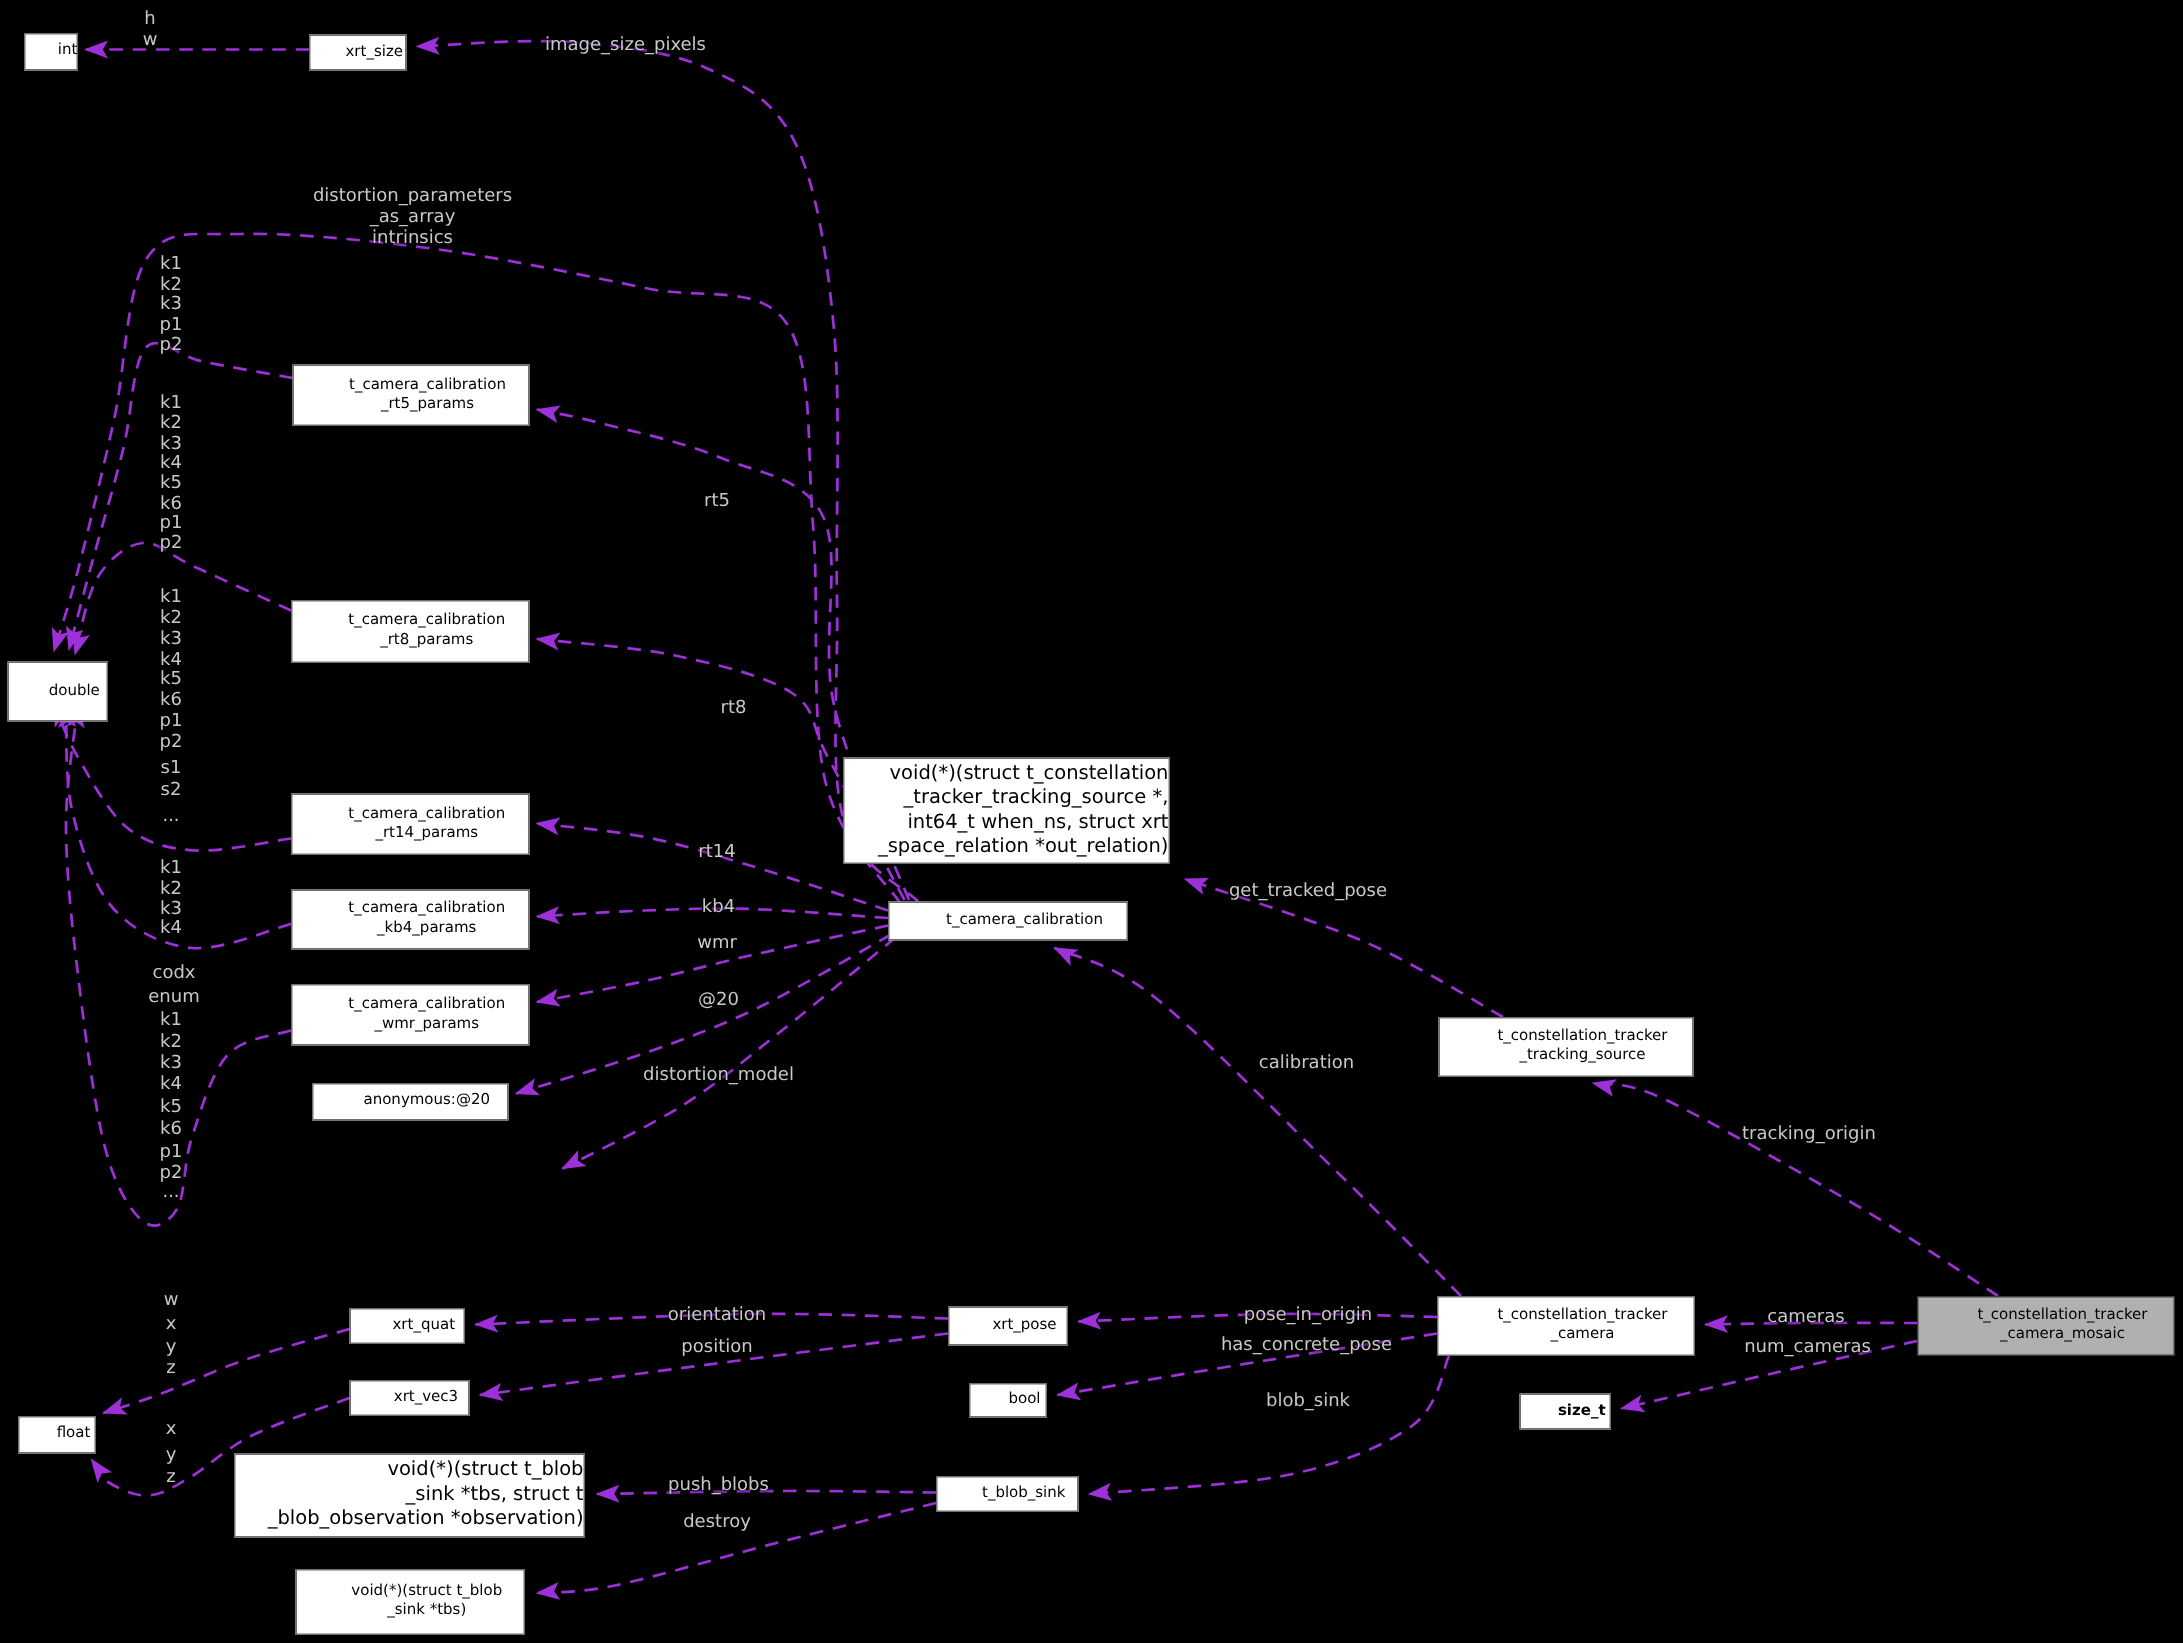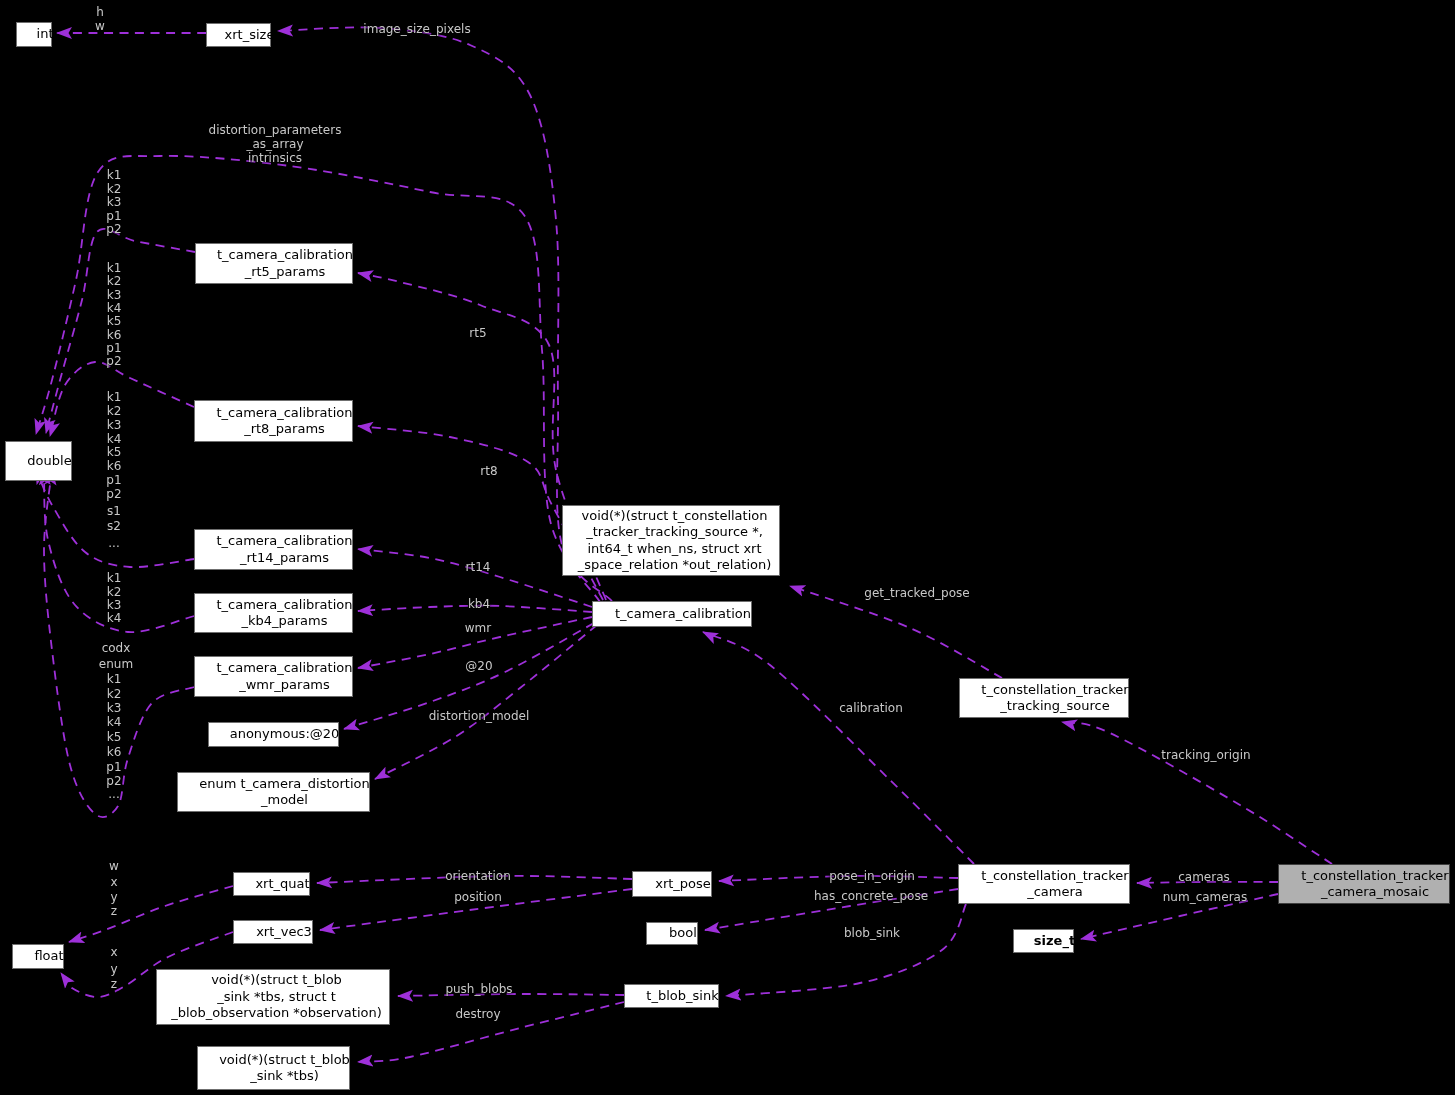--- a/index.html
+++ b/index.html
@@ -2,22 +2,22 @@
 <html><head>
 <meta charset="utf-8">
 <style>
   html,body{margin:0;padding:0;background:#000;}
   #stage{position:relative;width:1455px;height:1095px;background:#000;overflow:hidden;
          font-family:"DejaVu Sans","Liberation Sans",sans-serif;}
   #edges{position:absolute;left:0;top:0;width:1455px;height:1095px;}
   .edge{fill:none;stroke-width:1.8px;}
   .node{position:absolute;box-sizing:border-box;background:#fff;border:1.5px solid #6f6f6f;
         color:#000;display:flex;flex-direction:column;justify-content:center;align-items:center;
-        text-align:center;font-size:13px;line-height:1.27;white-space:nowrap;z-index:3;padding-left:22px;}
-  .node.left{align-items:center;text-align:left;padding-left:7px;font-size:13px;}
+        text-align:center;font-size:10px;line-height:1.27;white-space:nowrap;z-index:3;padding-left:22px;}
+  .node.left{align-items:flex-end;text-align:left;padding-left:7px;font-size:13px;}
   .node.hl{background:#b0b0b0;border-color:#3f3f3f;}
   .elabel{position:absolute;transform:translate(-50%,-50%);color:#c8c8c8;font-size:12px;
           white-space:pre;z-index:2;text-shadow:0 0 4px #000,0 0 2px #000;}
 </style>
 </head>
 <body>
 
 <div id="stage" style="background: rgb(0, 0, 0);">
   <svg id="edges" viewBox="0 0 1455 1095" xmlns="http://www.w3.org/2000/svg">
       <defs>
@@ -100,21 +100,21 @@
     <span class="elabel" style="left: 114px; top: 767px; color: rgb(200, 200, 200);">p1</span>
     <span class="elabel" style="left: 114px; top: 781px; color: rgb(200, 200, 200);">p2</span>
     <span class="elabel" style="left: 114px; top: 794px; color: rgb(200, 200, 200);">...</span>
     <span class="elabel" style="left: 478px; top: 333px; color: rgb(200, 200, 200); text-align: center;">rt5</span>
     <span class="elabel" style="left: 477px; top: 471px; color: rgb(200, 200, 200); margin-left: 12px;">rt8</span>
     <span class="elabel" style="left: 478px; top: 567px; color: rgb(200, 200, 200);">rt14</span>
     <span class="elabel" style="left: 479px; top: 604px; color: rgb(200, 200, 200);">kb4</span>
     <span class="elabel" style="left: 478px; top: 628px; color: rgb(200, 200, 200);">wmr</span>
     <span class="elabel" style="left: 479px; top: 666px; color: rgb(200, 200, 200);">@20</span>
     <span class="elabel" style="left: 479px; top: 716px; color: rgb(200, 200, 200);">distortion_model</span>
-    <span class="elabel" style="left: 872px; top: 593px; color: rgb(200, 200, 200); margin-left: 45px;">get_tracked_pose</span>
+    <span class="elabel" style="left: 872px; top: 593px; color: rgb(200, 200, 200);">get_tracked_pose</span>
     <span class="elabel" style="left: 871px; top: 708px; color: rgb(200, 200, 200);">calibration</span>
     <span class="elabel" style="left: 1206px; top: 755px; color: rgb(200, 200, 200);">tracking_origin</span>
     <span class="elabel" style="left: 1204px; top: 877px; color: rgb(200, 200, 200);">cameras</span>
     <span class="elabel" style="left: 1205px; top: 897px; color: rgb(200, 200, 200);">num_cameras</span>
     <span class="elabel" style="left: 872px; top: 876px; color: rgb(200, 200, 200);">pose_in_origin</span>
     <span class="elabel" style="left: 871px; top: 896px; color: rgb(200, 200, 200);">has_concrete_pose</span>
     <span class="elabel" style="left: 872px; top: 933px; color: rgb(200, 200, 200);">blob_sink</span>
     <span class="elabel" style="left: 478px; top: 876px; color: rgb(200, 200, 200);">orientation</span>
     <span class="elabel" style="left: 478px; top: 897px; color: rgb(200, 200, 200);">position</span>
     <span class="elabel" style="left: 479px; top: 989px; color: rgb(200, 200, 200);">push_blobs</span>
@@ -151,24 +151,20 @@
       <div>t_camera_calibration</div>
       <div>_kb4_params</div>
     </div>
     <div class="node" style="left: 194px; top: 656px; width: 159px; height: 41px;">
       <div>t_camera_calibration</div>
       <div>_wmr_params</div>
     </div>
     <div class="node" style="left: 208px; top: 722px; width: 131px; height: 25px;">
       <div>anonymous:@20</div>
     </div>
-    <div class="node" style="left: 177px; top: 772px; width: 193px; height: 40px;">
-      <div>enum t_camera_distortion</div>
-      <div>_model</div>
-    </div>
     <div class="node left" style="left: 562px; top: 505px; width: 218px; height: 71px;">
       <div>void(*)(struct t_constellation</div>
       <div>_tracker_tracking_source *,</div>
       <div> int64_t when_ns, struct xrt</div>
       <div>_space_relation *out_relation)</div>
     </div>
     <div class="node" style="left: 592px; top: 601px; width: 160px; height: 26px;">
       <div>t_camera_calibration</div>
     </div>
     <div class="node" style="left: 959px; top: 678px; width: 170px; height: 40px;">

